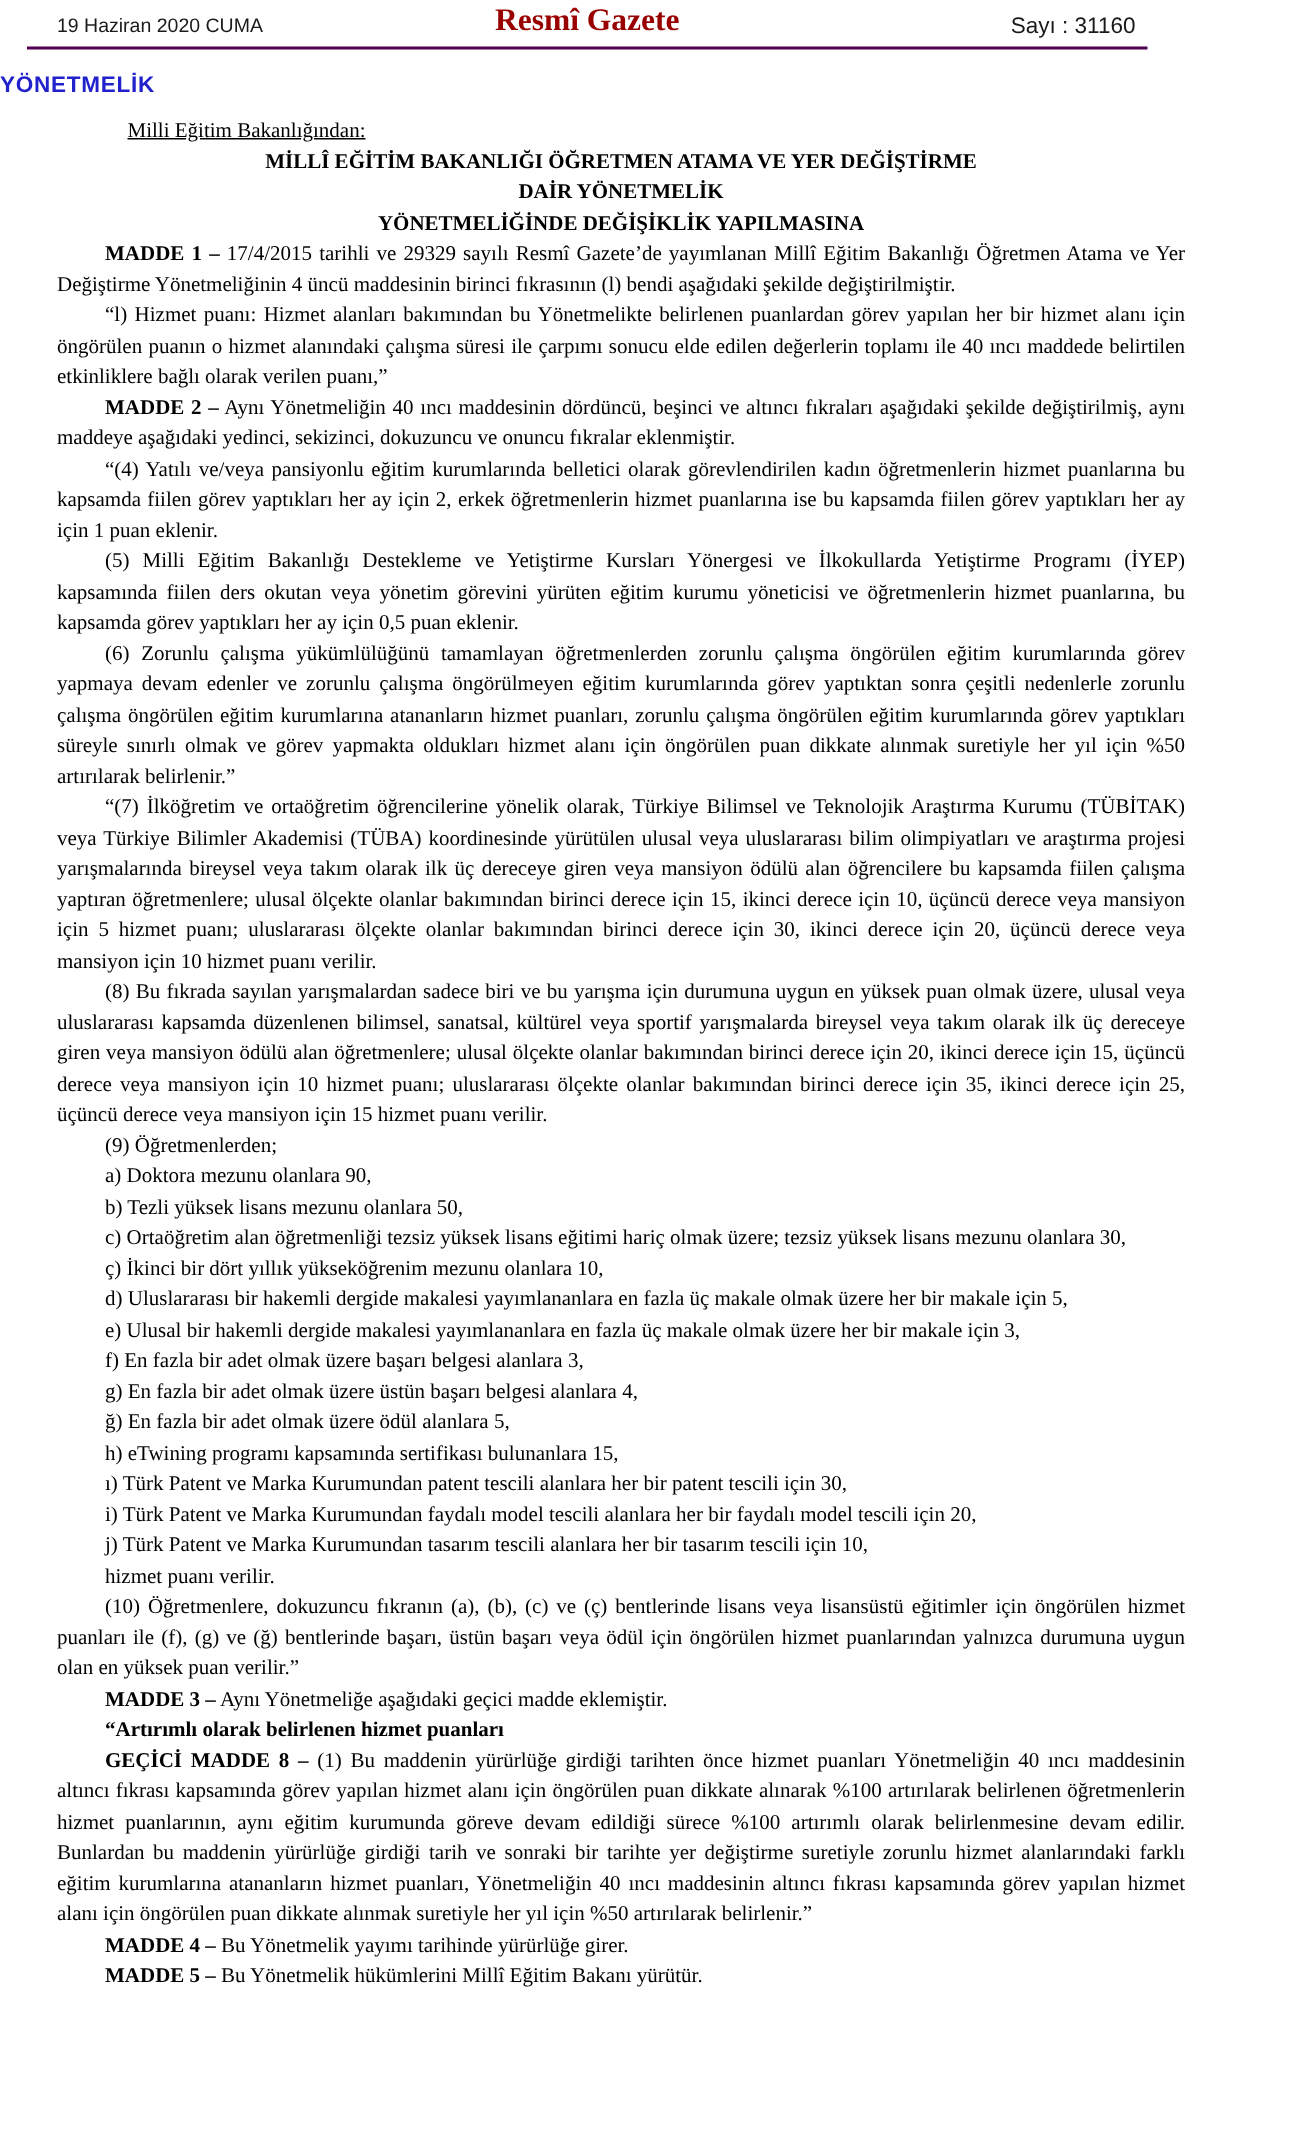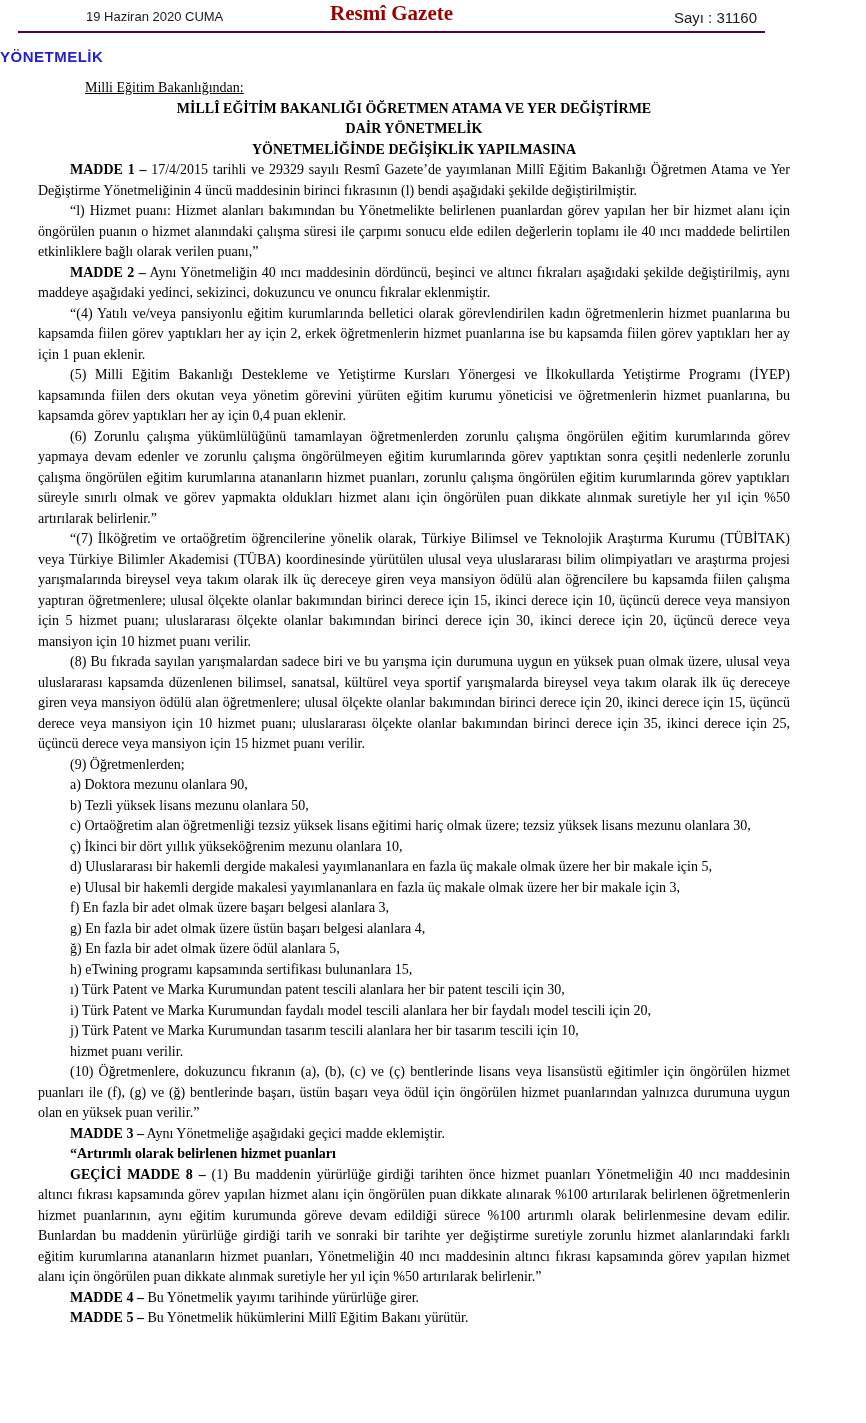--- a/index.html
+++ b/index.html
@@ -11,21 +11,21 @@
     overflow: hidden;
     font-family: "Liberation Serif", serif;
     color: #000000;
   }
 
   
   .header { position: relative; height: 34px; }
   .header-date {
     position: absolute; left: 38px; top: 9px;
     font-family: "Liberation Sans", sans-serif;
-    font-size: 13px; color: #1a1a1a; margin-left: 48px;
+    font-size: 13px; color: #1a1a1a;
   }
   .header-title {
     position: absolute; left: 18px; width: 747px; top: 1px;
     text-align: center;
     font-family: "Liberation Serif", serif;
     font-size: 21px; font-weight: bold;
     color: #990000;
   }
   .header-issue {
     position: absolute; right: 109px; top: 9px;
@@ -81,21 +81,21 @@
     <div id="title-lines">
         <p class="reg-title">MİLLÎ EĞİTİM BAKANLIĞI ÖĞRETMEN ATAMA VE YER DEĞİŞTİRME</p>
         <p class="reg-title">DAİR YÖNETMELİK</p>
         <p class="reg-title">YÖNETMELİĞİNDE DEĞİŞİKLİK YAPILMASINA</p>
       </div>
     <div id="doc-body">
         <p class="para"><b>MADDE 1 –</b> 17/4/2015 tarihli ve 29329 sayılı Resmî Gazete’de yayımlanan Millî Eğitim Bakanlığı Öğretmen Atama ve Yer Değiştirme Yönetmeliğinin 4 üncü maddesinin birinci fıkrasının (l) bendi aşağıdaki şekilde değiştirilmiştir.</p>
         <p class="para">“l) Hizmet puanı: Hizmet alanları bakımından bu Yönetmelikte belirlenen puanlardan görev yapılan her bir hizmet alanı için öngörülen puanın o hizmet alanındaki çalışma süresi ile çarpımı sonucu elde edilen değerlerin toplamı ile 40 ıncı maddede belirtilen etkinliklere bağlı olarak verilen puanı,”</p>
         <p class="para"><b>MADDE 2 –</b> Aynı Yönetmeliğin 40 ıncı maddesinin dördüncü, beşinci ve altıncı fıkraları aşağıdaki şekilde değiştirilmiş, aynı maddeye aşağıdaki yedinci, sekizinci, dokuzuncu ve onuncu fıkralar eklenmiştir.</p>
         <p class="para">“(4) Yatılı ve/veya pansiyonlu eğitim kurumlarında belletici olarak görevlendirilen kadın öğretmenlerin hizmet puanlarına bu kapsamda fiilen görev yaptıkları her ay için 2, erkek öğretmenlerin hizmet puanlarına ise bu kapsamda fiilen görev yaptıkları her ay için 1 puan eklenir.</p>
-        <p class="para">(5) Milli Eğitim Bakanlığı Destekleme ve Yetiştirme Kursları Yönergesi ve İlkokullarda Yetiştirme Programı (İYEP) kapsamında fiilen ders okutan veya yönetim görevini yürüten eğitim kurumu yöneticisi ve öğretmenlerin hizmet puanlarına, bu kapsamda görev yaptıkları her ay için 0,4 puan eklenir.</p>
+        <p class="para">(5) Milli Eğitim Bakanlığı Destekleme ve Yetiştirme Kursları Yönergesi ve İlkokullarda Yetiştirme Programı (İYEP) kapsamında fiilen ders okutan veya yönetim görevini yürüten eğitim kurumu yöneticisi ve öğretmenlerin hizmet puanlarına, bu kapsamda görev yaptıkları her ay için 0,5 puan eklenir.</p>
         <p class="para">(6) Zorunlu çalışma yükümlülüğünü tamamlayan öğretmenlerden zorunlu çalışma öngörülen eğitim kurumlarında görev yapmaya devam edenler ve zorunlu çalışma öngörülmeyen eğitim kurumlarında görev yaptıktan sonra çeşitli nedenlerle zorunlu çalışma öngörülen eğitim kurumlarına atananların hizmet puanları, zorunlu çalışma öngörülen eğitim kurumlarında görev yaptıkları süreyle sınırlı olmak ve görev yapmakta oldukları hizmet alanı için öngörülen puan dikkate alınmak suretiyle her yıl için %50 artırılarak belirlenir.”</p>
         <p class="para">“(7) İlköğretim ve ortaöğretim öğrencilerine yönelik olarak, Türkiye Bilimsel ve Teknolojik Araştırma Kurumu (TÜBİTAK) veya Türkiye Bilimler Akademisi (TÜBA) koordinesinde yürütülen ulusal veya uluslararası bilim olimpiyatları ve araştırma projesi yarışmalarında bireysel veya takım olarak ilk üç dereceye giren veya mansiyon ödülü alan öğrencilere bu kapsamda fiilen çalışma yaptıran öğretmenlere; ulusal ölçekte olanlar bakımından birinci derece için 15, ikinci derece için 10, üçüncü derece veya mansiyon için 5 hizmet puanı; uluslararası ölçekte olanlar bakımından birinci derece için 30, ikinci derece için 20, üçüncü derece veya mansiyon için 10 hizmet puanı verilir.</p>
         <p class="para">(8) Bu fıkrada sayılan yarışmalardan sadece biri ve bu yarışma için durumuna uygun en yüksek puan olmak üzere, ulusal veya uluslararası kapsamda düzenlenen bilimsel, sanatsal, kültürel veya sportif yarışmalarda bireysel veya takım olarak ilk üç dereceye giren veya mansiyon ödülü alan öğretmenlere; ulusal ölçekte olanlar bakımından birinci derece için 20, ikinci derece için 15, üçüncü derece veya mansiyon için 10 hizmet puanı; uluslararası ölçekte olanlar bakımından birinci derece için 35, ikinci derece için 25, üçüncü derece veya mansiyon için 15 hizmet puanı verilir.</p>
         <p class="para">(9) Öğretmenlerden;</p>
         <p class="para">a) Doktora mezunu olanlara 90,</p>
         <p class="para">b) Tezli yüksek lisans mezunu olanlara 50,</p>
         <p class="para">c) Ortaöğretim alan öğretmenliği tezsiz yüksek lisans eğitimi hariç olmak üzere; tezsiz yüksek lisans mezunu olanlara 30,</p>
         <p class="para">ç) İkinci bir dört yıllık yükseköğrenim mezunu olanlara 10,</p>
         <p class="para">d) Uluslararası bir hakemli dergide makalesi yayımlananlara en fazla üç makale olmak üzere her bir makale için 5,</p>
         <p class="para">e) Ulusal bir hakemli dergide makalesi yayımlananlara en fazla üç makale olmak üzere her bir makale için 3,</p>

